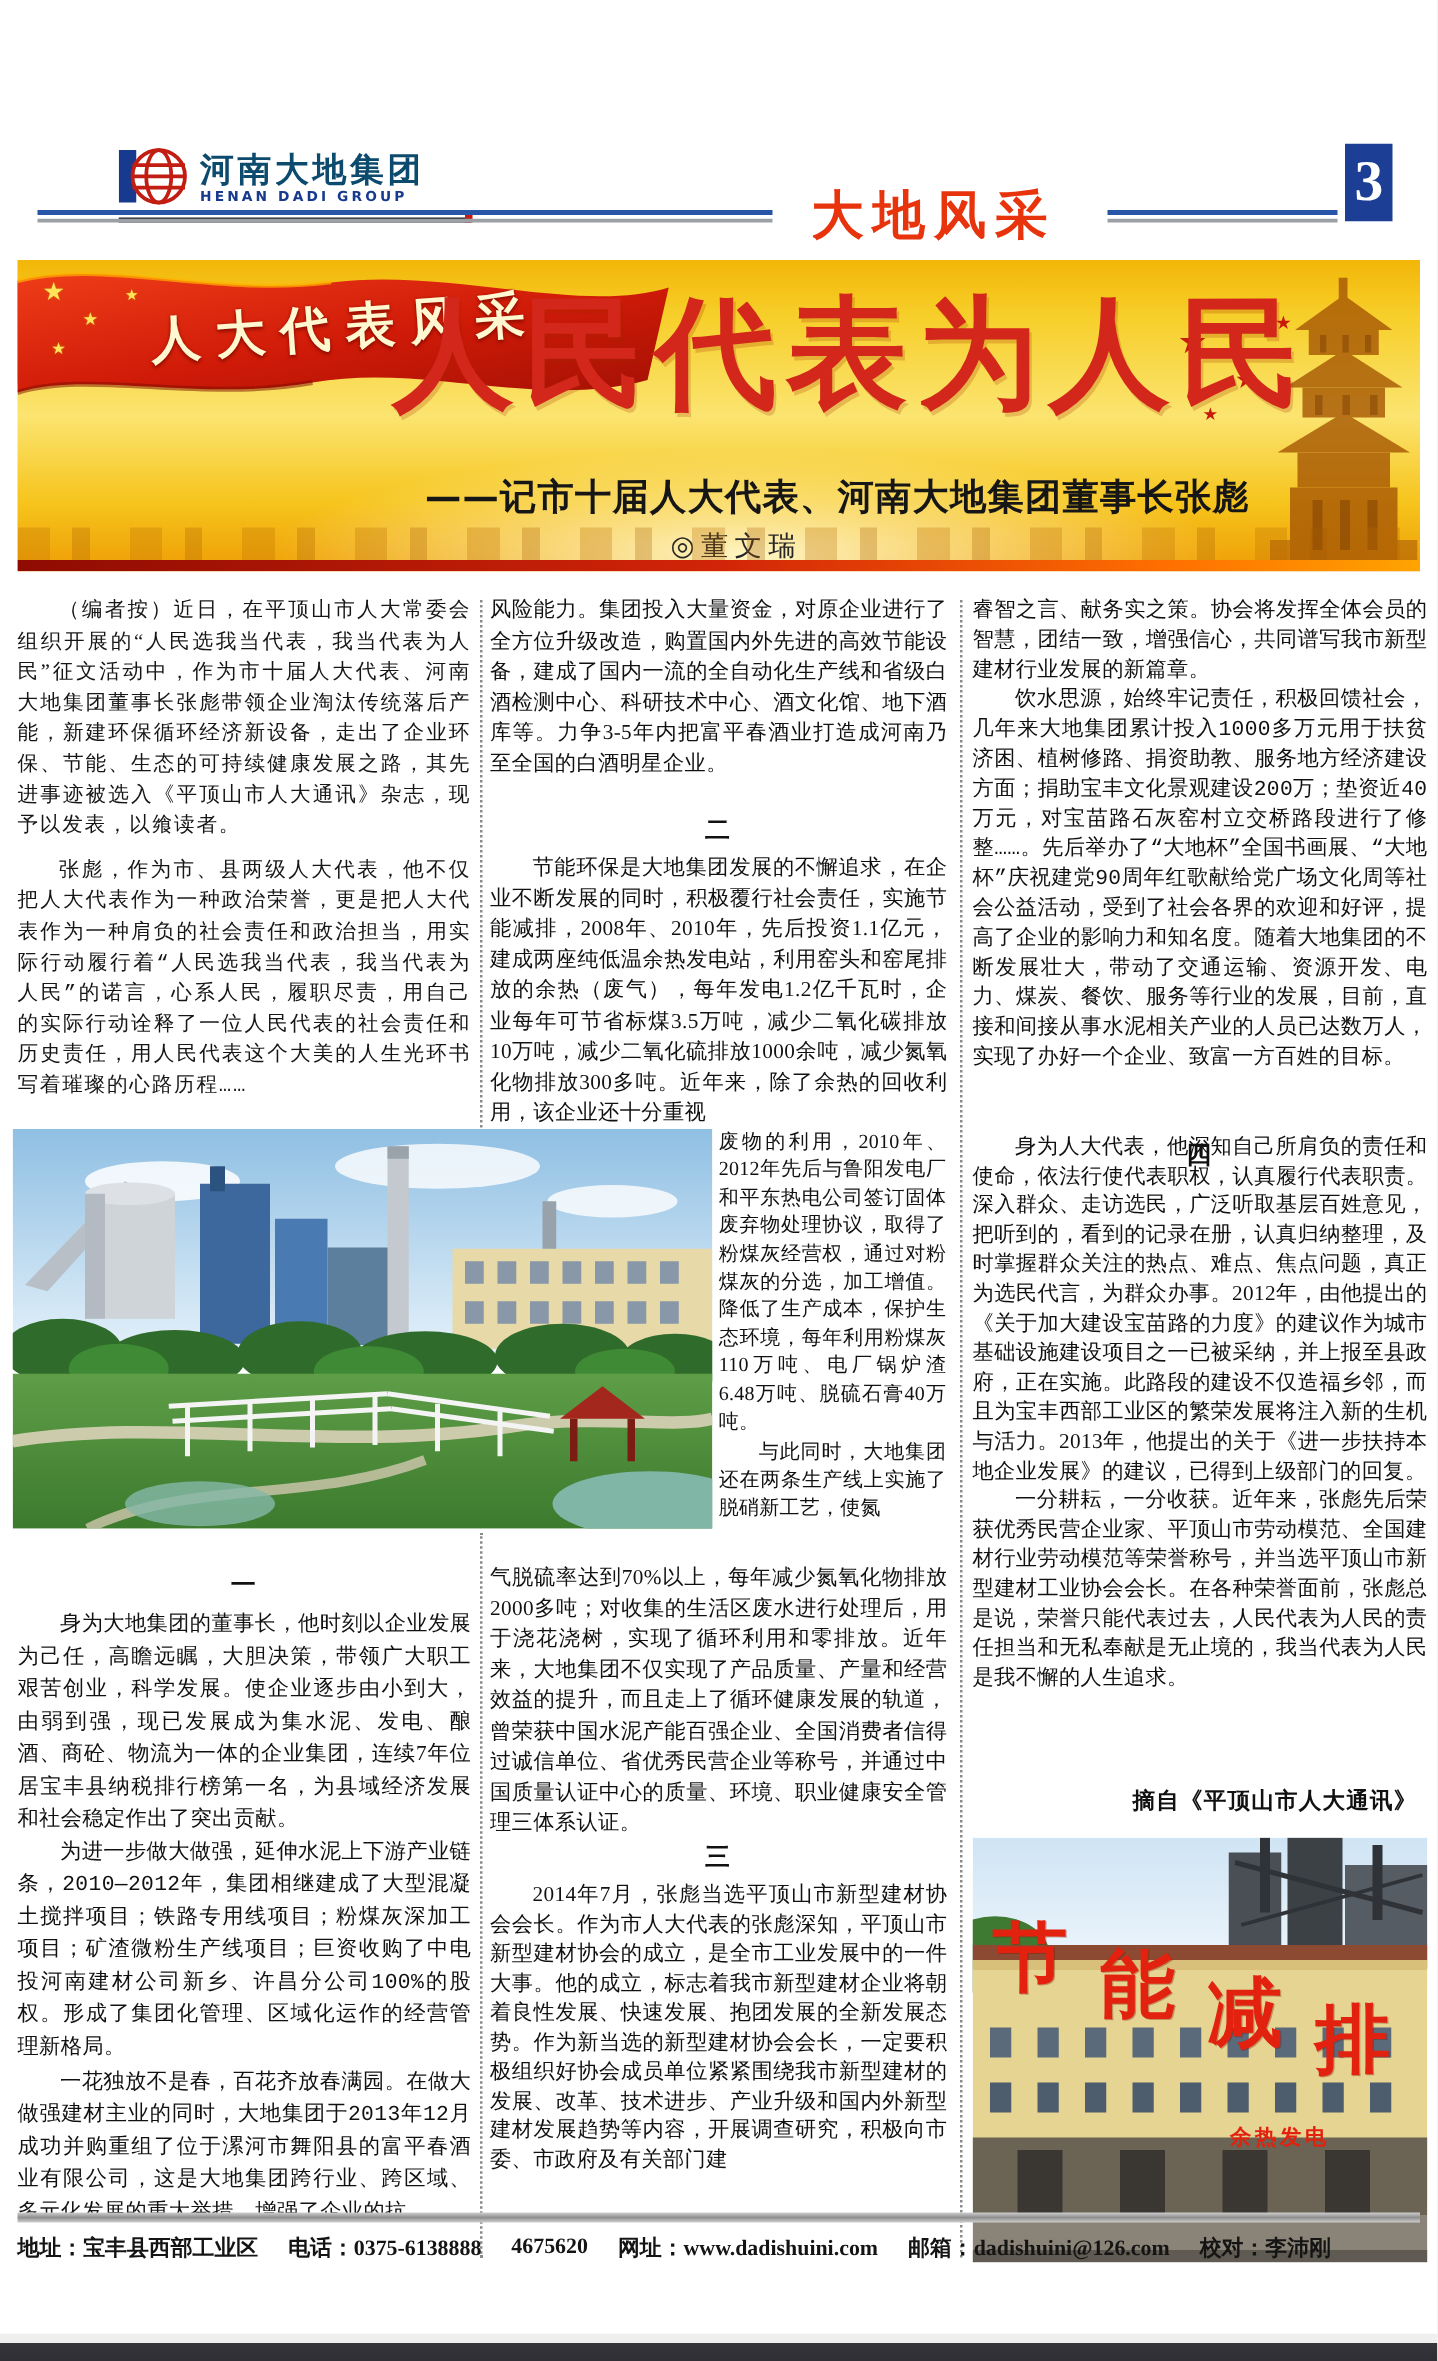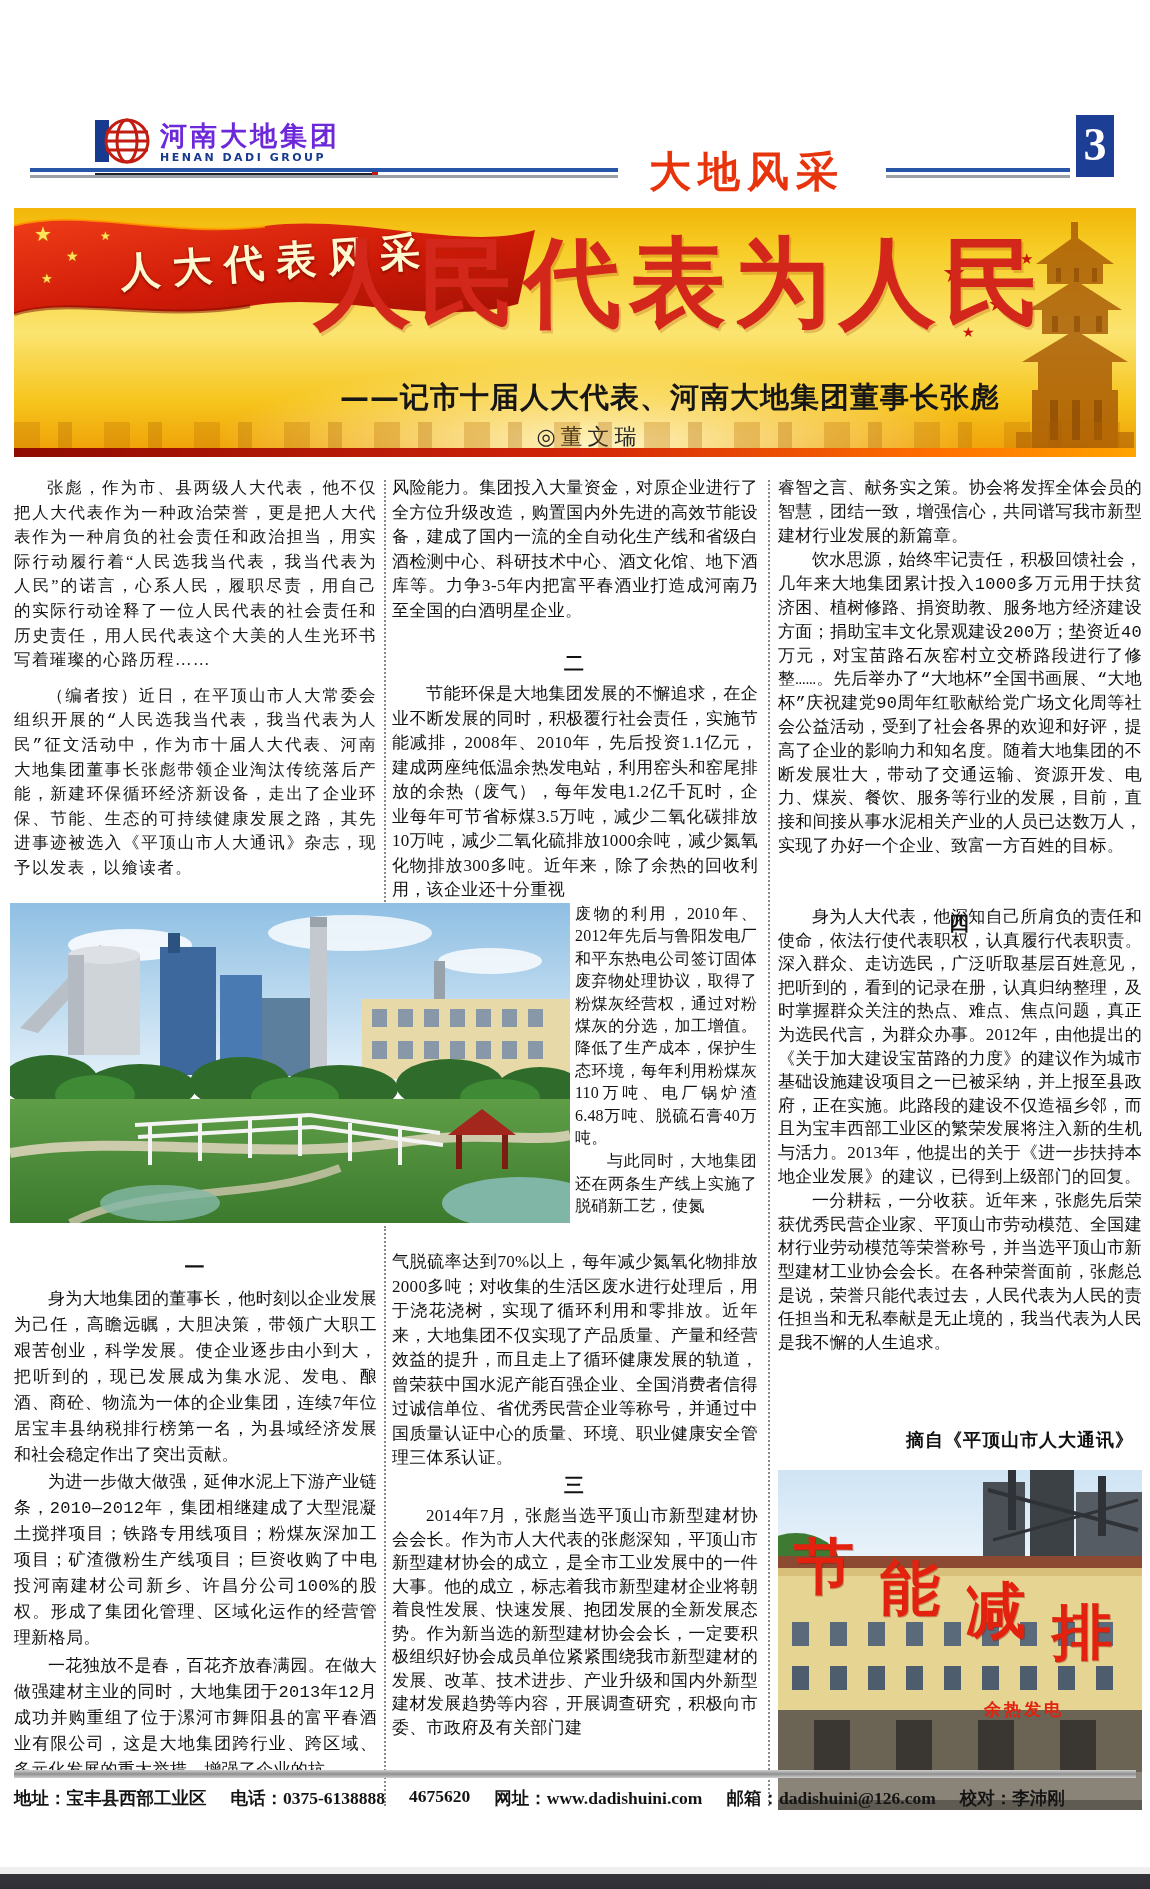--- a/index.html
+++ b/index.html
@@ -3,21 +3,21 @@
 <meta charset="utf-8">
 <style>
   html,body{margin:0;padding:0;background:#e9e9e9;}
   #page{position:relative;width:1150px;height:1889px;background:#ffffff;margin:0 auto;overflow:hidden;
         font-family:"Liberation Serif","DejaVu Serif",serif;color:#111;}
   .abs{position:absolute;}
 
   
   .logo-block{left:95px;top:118px;width:282px;}
   .logo-row{display:flex;align-items:center;gap:9px;}
-  .logo-cn{font-family:"DejaVu Sans","Liberation Sans",sans-serif;font-weight:bold;font-size:27px;color:#6d28d9;letter-spacing:3px;line-height:1.05;}
+  .logo-cn{font-family:"DejaVu Sans","Liberation Sans",sans-serif;font-weight:bold;font-size:27px;color:#0c4a6e;letter-spacing:3px;line-height:1.05;}
   .logo-en{font-family:"DejaVu Sans","Liberation Sans",sans-serif;font-weight:bold;font-size:11px;color:#17398e;letter-spacing:2.5px;}
   .logo-underline{margin-top:5px;height:4px;background:#23232e;position:relative;}
   .logo-underline .dot{position:absolute;right:-1px;top:-2px;width:6px;height:6px;background:#c21d12;}
   .rule{height:4px;background:#2756a8;}
   .rule.gray{height:3px;background:#9aa0a6;}
   .section-title{left:614px;top:144px;width:266px;text-align:center;
      font-family:"DejaVu Sans","Liberation Sans",sans-serif;font-weight:900;font-size:42px;color:#e8340c;letter-spacing:7px;}
   .page-box{left:1076px;top:115px;width:38px;height:62px;background:#1c3e95;color:#fff;
      font-size:46px;font-weight:bold;text-align:center;line-height:60px;font-family:"Liberation Serif",serif;}
 
@@ -164,22 +164,22 @@
     <div class="banner-author">◎董文瑞</div>
     <div class="skyline"></div>
     <div class="banner-bottom-bar"></div>
   </div>
 
   <div class="abs divider" style="left:384px;top:480px;height:422px;"></div>
   <div class="abs divider" style="left:384px;top:1226px;height:580px;"></div>
   <div class="abs divider" style="left:768px;top:480px;height:1326px;"></div>
 
   <div class="abs btxt kai" style="left:14px;top:476px;width:363px;">
+    <p class="indent">（编者按）近日，在平顶山市人大常委会组织开展的“人民选我当代表，我当代表为人民”征文活动中，作为市十届人大代表、河南大地集团董事长张彪带领企业淘汰传统落后产能，新建环保循环经济新设备，走出了企业环保、节能、生态的可持续健康发展之路，其先进事迹被选入《平顶山市人大通讯》杂志，现予以发表，以飨读者。</p>
     <p class="indent">张彪，作为市、县两级人大代表，他不仅把人大代表作为一种政治荣誉，更是把人大代表作为一种肩负的社会责任和政治担当，用实际行动履行着“人民选我当代表，我当代表为人民”的诺言，心系人民，履职尽责，用自己的实际行动诠释了一位人民代表的社会责任和历史责任，用人民代表这个大美的人生光环书写着璀璨的心路历程……</p>
-    <p class="indent">（编者按）近日，在平顶山市人大常委会组织开展的“人民选我当代表，我当代表为人民”征文活动中，作为市十届人大代表、河南大地集团董事长张彪带领企业淘汰传统落后产能，新建环保循环经济新设备，走出了企业环保、节能、生态的可持续健康发展之路，其先进事迹被选入《平顶山市人大通讯》杂志，现予以发表，以飨读者。</p>
   </div>
 
   <div class="abs photo" style="left:10px;top:903px;width:560px;height:320px;">
     <svg width="560" height="320" viewBox="0 0 560 320">
       <defs>
         <linearGradient id="sky1" x1="0" y1="0" x2="0" y2="1">
           <stop offset="0" stop-color="#8fbfe3"></stop>
             <stop offset="1" stop-color="#e9f4fb"></stop>
         </linearGradient>
         <linearGradient id="grass1" x1="0" y1="0" x2="0" y2="1">
@@ -251,21 +251,21 @@
       <rect x="446" y="232" width="6" height="34" fill="#7c1d14"></rect>
       <rect x="492" y="232" width="6" height="34" fill="#7c1d14"></rect>
       <ellipse cx="510" cy="300" rx="78" ry="26" fill="#7fb6a6"></ellipse>
       <ellipse cx="150" cy="300" rx="60" ry="18" fill="#84b8a8" opacity=".8"></ellipse>
     </svg>
   </div>
 
   <div class="abs sec-head" style="left:14px;top:1254px;width:363px;">一</div>
 
   <div class="abs btxt lh26" style="left:14px;top:1286px;width:363px;">
-    <p class="indent">身为大地集团的董事长，他时刻以企业发展为己任，高瞻远瞩，大胆决策，带领广大职工艰苦创业，科学发展。使企业逐步由小到大，把听到的，现已发展成为集水泥、发电、酿酒、商砼、物流为一体的企业集团，连续7年位居宝丰县纳税排行榜第一名，为县域经济发展和社会稳定作出了突出贡献。</p>
+    <p class="indent">身为大地集团的董事长，他时刻以企业发展为己任，高瞻远瞩，大胆决策，带领广大职工艰苦创业，科学发展。使企业逐步由小到大，由弱到强，现已发展成为集水泥、发电、酿酒、商砼、物流为一体的企业集团，连续7年位居宝丰县纳税排行榜第一名，为县域经济发展和社会稳定作出了突出贡献。</p>
     <p class="indent">为进一步做大做强，延伸水泥上下游产业链条，2010—2012年，集团相继建成了大型混凝土搅拌项目；铁路专用线项目；粉煤灰深加工项目；矿渣微粉生产线项目；巨资收购了中电投河南建材公司新乡、许昌分公司100%的股权。形成了集团化管理、区域化运作的经营管理新格局。</p>
     <p class="indent">一花独放不是春，百花齐放春满园。在做大做强建材主业的同时，大地集团于2013年12月成功并购重组了位于漯河市舞阳县的富平春酒业有限公司，这是大地集团跨行业、跨区域、多元化发展的重大举措，增强了企业的抗</p>
   </div>
 
   <div class="abs btxt" style="left:392px;top:476px;width:366px;">
     <p>风险能力。集团投入大量资金，对原企业进行了全方位升级改造，购置国内外先进的高效节能设备，建成了国内一流的全自动化生产线和省级白酒检测中心、科研技术中心、酒文化馆、地下酒库等。力争3-5年内把富平春酒业打造成河南乃至全国的白酒明星企业。</p>
   </div>
   <div class="abs sec-head" style="left:392px;top:650px;width:366px;">二</div>
   <div class="abs btxt" style="left:392px;top:682px;width:366px;">
     <p class="indent">节能环保是大地集团发展的不懈追求，在企业不断发展的同时，积极覆行社会责任，实施节能减排，2008年、2010年，先后投资1.1亿元，建成两座纯低温余热发电站，利用窑头和窑尾排放的余热（废气），每年发电1.2亿千瓦时，企业每年可节省标煤3.5万吨，减少二氧化碳排放10万吨，减少二氧化硫排放1000余吨，减少氮氧化物排放300多吨。近年来，除了余热的回收利用，该企业还十分重视</p>

